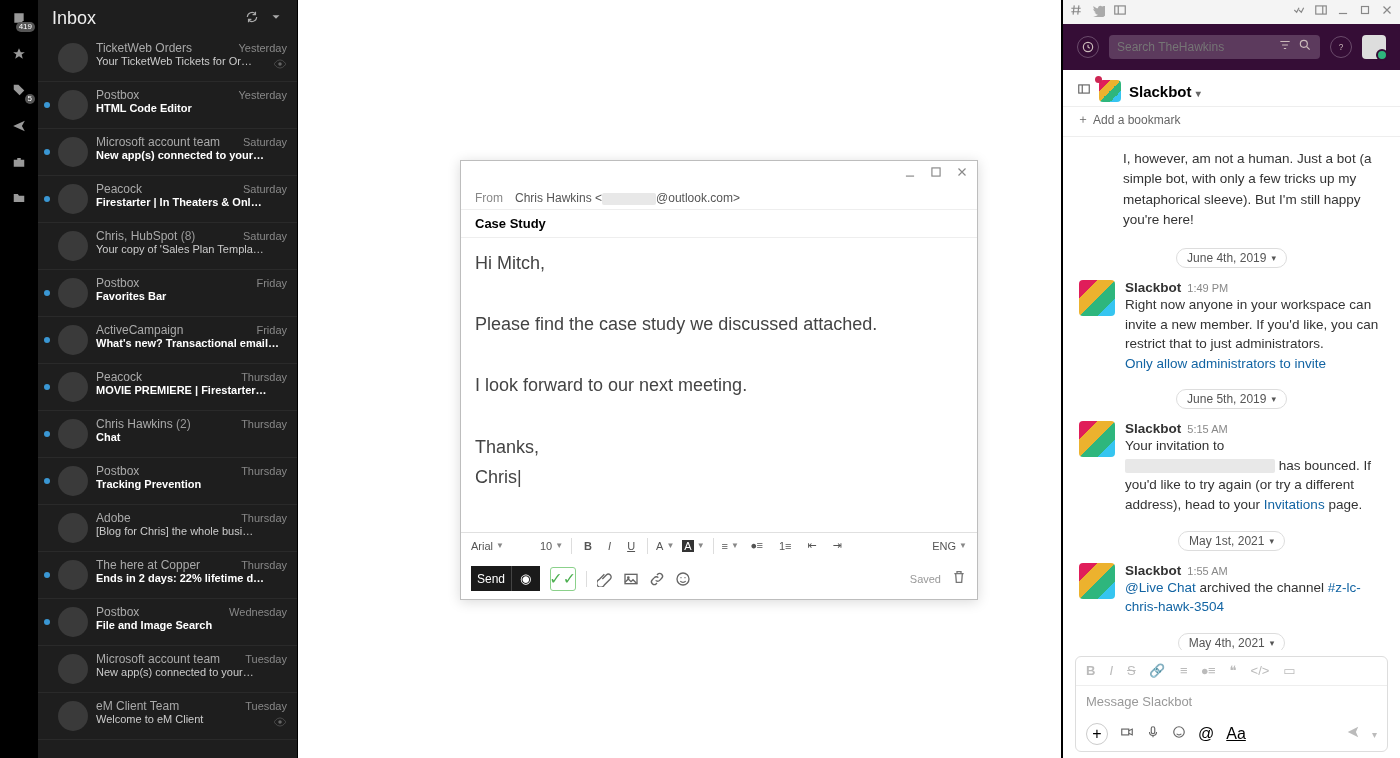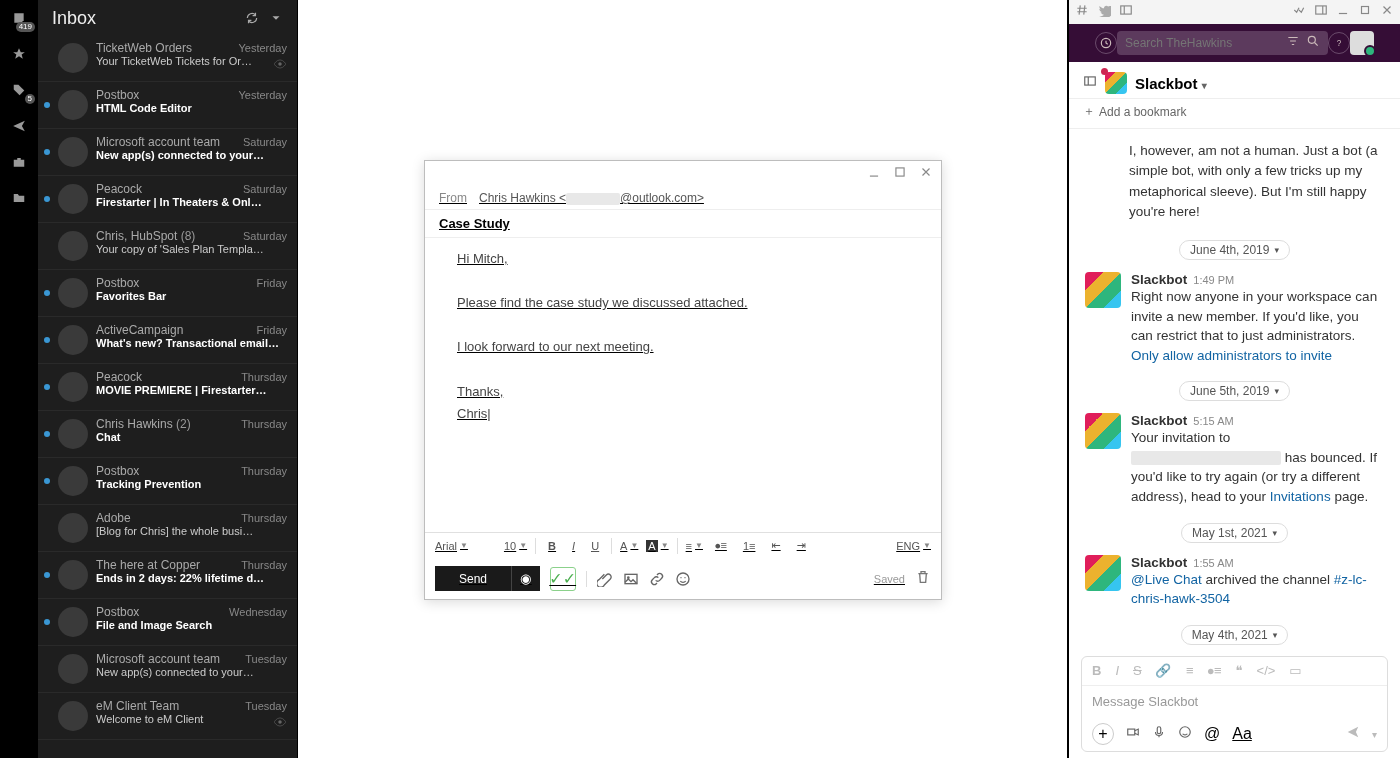--- a/index.html
+++ b/index.html
@@ -15,21 +15,21 @@
 .rail-ico { width:24px; height:24px; display:flex; align-items:center; justify-content:center; fill:#999; color:#999; position:relative; cursor:pointer;}
 .rail-badge { position:absolute; bottom:-2px; right:-4px; background:#555; color:#fff; font-size:8px; border-radius:6px; padding:0 3px; line-height:10px;}
 
 .sidebar { width: 260px; background:#1e1e1e; color:#ccc; display:flex; flex-direction:column; border-right:1px solid #000;}
 .sb-top { display:flex; align-items:center; padding:6px 8px; gap:6px;}
 .compose-btn { background:#000; color:#fff; border:none; border-radius:4px; padding:4px 12px; font-size:12px; cursor:pointer;}
 .search-wrap { flex:1; display:flex; align-items:center; background:#2a2a2a; border-radius:4px; padding:2px 6px; gap:6px;}
 .search-wrap input { flex:1; background:transparent; border:none; color:#ccc; font-size:12px; outline:none;}
 .sb-sort { width:20px; height:20px; display:flex; align-items:center; justify-content:center; fill:#888; cursor:pointer;}
 
-.inbox-head { display:flex; align-items:flex-end; justify-content:space-between; padding:8px 14px 6px;}
+.inbox-head { display:flex; align-items:center; justify-content:space-between; padding:8px 14px 6px;}
 .inbox-title { font-size:18px; font-weight:400; color:#eee;}
 .inbox-acts { display:flex; gap:10px; fill:#aaa;}
 .inbox-acts span { cursor:pointer;}
 
 .msg-list { flex:1; overflow:hidden;}
 .msg { display:flex; align-items:flex-start; padding:6px 10px 8px 6px; border-bottom:1px solid #2a2a2a; gap:8px; cursor:pointer; position:relative;}
 .msg .dot { width:6px; height:6px; border-radius:50%; background:#3a97d4; margin-top:14px; flex-shrink:0; visibility:hidden;}
 .msg.unread .dot { visibility:visible;}
 .msg.unread .subject { font-weight:600; color:#fff;}
 .avatar { width:30px; height:30px; border-radius:50%; background:#3a3a3a; flex-shrink:0; margin-top:2px;}
@@ -39,55 +39,55 @@
 .sender .count { color:#999;}
 .date { font-size:11px; color:#888; flex-shrink:0; margin-left:6px;}
 .subject { font-size:11px; color:#ccc; white-space:nowrap; overflow:hidden; text-overflow:ellipsis;}
 .msg .eye { position:absolute; right:10px; bottom:6px; fill:#666; display:none;}
 .msg.watched .eye { display:block;}
 
 
 .canvas { flex:1; background:#fff; position:relative;}
 
 
-.compose { position:absolute; left:424px; top:160px; width:518px; height:440px; background:#fff; border:1px solid #bdbdbd; display:flex; flex-direction:column; box-shadow:0 2px 12px rgba(0,0,0,.15);text-decoration:underline;}
+.compose { position:absolute; left:460px; top:160px; width:518px; height:440px; background:#fff; border:1px solid #bdbdbd; display:flex; flex-direction:column; box-shadow:0 2px 12px rgba(0,0,0,.15);}
 .cw-hdr { display:flex; justify-content:flex-end; gap:12px; padding:4px 8px; fill:#888;}
 .cw-hdr span{cursor:pointer;}
 .cw-field { display:flex; align-items:center; padding:4px 14px; font-size:12px; border-bottom:1px solid #eee;}
 .cw-lbl { color:#888; width:40px;}
 .cw-val { color:#555;}
 .cw-blur { background:#e8e8e8; color:transparent; border-radius:2px; display:inline-block; width:54px; height:12px; vertical-align:middle;}
 .chip { display:inline-flex; align-items:center; gap:4px;}
 .chip-ava { width:16px; height:16px; border-radius:50%; background:#1f7ed6; color:#fff; font-size:9px; display:flex; align-items:center; justify-content:center;}
 .chip-name{ color:#d1453b;}
 .cw-ccbcc { margin-left:auto; color:#888; font-size:11px; letter-spacing:1px;}
 .cw-subj { padding:6px 14px; font-size:13px; font-weight:600; border-bottom:1px solid #eee;}
-.cw-body { flex:1; padding:10px 32px; font-size:13px; color:#444; line-height:1.7; white-space:pre-wrap;}
+.cw-body { flex:1; padding:10px 14px; font-size:18px; color:#444; line-height:1.7; white-space:pre-wrap;}
 .cw-toolbar { display:flex; align-items:center; gap:8px; padding:4px 10px; border-top:1px solid #e0e0e0; font-size:11px; color:#555;}
 .tb-sep{ width:1px; height:16px; background:#ddd;}
 .tb-btn{ padding:2px 4px; cursor:pointer;}
 .tb-drop{ display:flex; align-items:center; gap:3px;}
 .caret{ font-size:8px; color:#888;}
 .cw-actions { display:flex; align-items:center; gap:10px; padding:8px 10px;}
 .send-btn { display:flex;}
-.send-main{ background:#1a1a1a; color:#fff; border:none; padding:5px 24px; font-size:12px; cursor:pointer;}
+.send-main{ background:#1a1a1a; color:#fff; border:none; padding:5px 6px; font-size:12px; cursor:pointer;}
 .send-more{ background:#1a1a1a; color:#fff; border:none; border-left:1px solid #444; padding:5px 8px; cursor:pointer;}
 .spell-btn{ width:26px; height:24px; border:1px solid #8bd18b; border-radius:3px; display:flex; align-items:center; justify-content:center; color:#4caf50; cursor:pointer;}
 .act-ico{ width:16px; height:16px; fill:#666; cursor:pointer;}
 .cw-saved{ margin-left:auto; color:#999; font-size:11px;}
 .cw-trash{ fill:#777; cursor:pointer;}
 
 
 .divider { width:2px; background:#000;}
 
 
 .slack { flex:1; display:flex; flex-direction:column; background:#fff;}
 .slk-titlebar { height:24px; background:#f4f4f4; display:flex; align-items:center; padding:0 6px; fill:#888; gap:8px;}
 .slk-titlebar .spacer{flex:1;}
-.slk-top { height:38px; background:#350d36; display:flex; align-items:center; padding:0 26px; }
+.slk-top { height:46px; background:#350d36; display:flex; align-items:center; padding:0 14px; gap:10px;}
 .slk-history{ width:22px;height:22px;border:1px solid #6a4b6b;border-radius:50%;display:flex;align-items:center;justify-content:center;fill:#cbb;}
 .slk-search{ flex:1; background:#5c3a5d; border-radius:4px; height:24px; display:flex; align-items:center; padding:0 8px; gap:6px;}
 .slk-search input{flex:1;background:transparent;border:none;color:#ddd;font-size:12px;outline:none;}
 .slk-sicons{fill:#cbb; display:flex; gap:6px;}
 .slk-help{ width:22px;height:22px;border:1px solid #6a4b6b;border-radius:50%;display:flex;align-items:center;justify-content:center;fill:#cbb;}
 .slk-user{ width:24px;height:24px;background:#ddd;border-radius:4px;position:relative;}
 .slk-user::after{content:'';position:absolute;right:-2px;bottom:-2px;width:8px;height:8px;border-radius:50%;background:#2eb67d;border:2px solid #350d36;}
 
 .slk-chanhdr{ display:flex; align-items:center; gap:8px; padding:10px 14px 4px; border-bottom:1px solid #eee; position:relative;}
 .slk-panels{fill:#666;}

